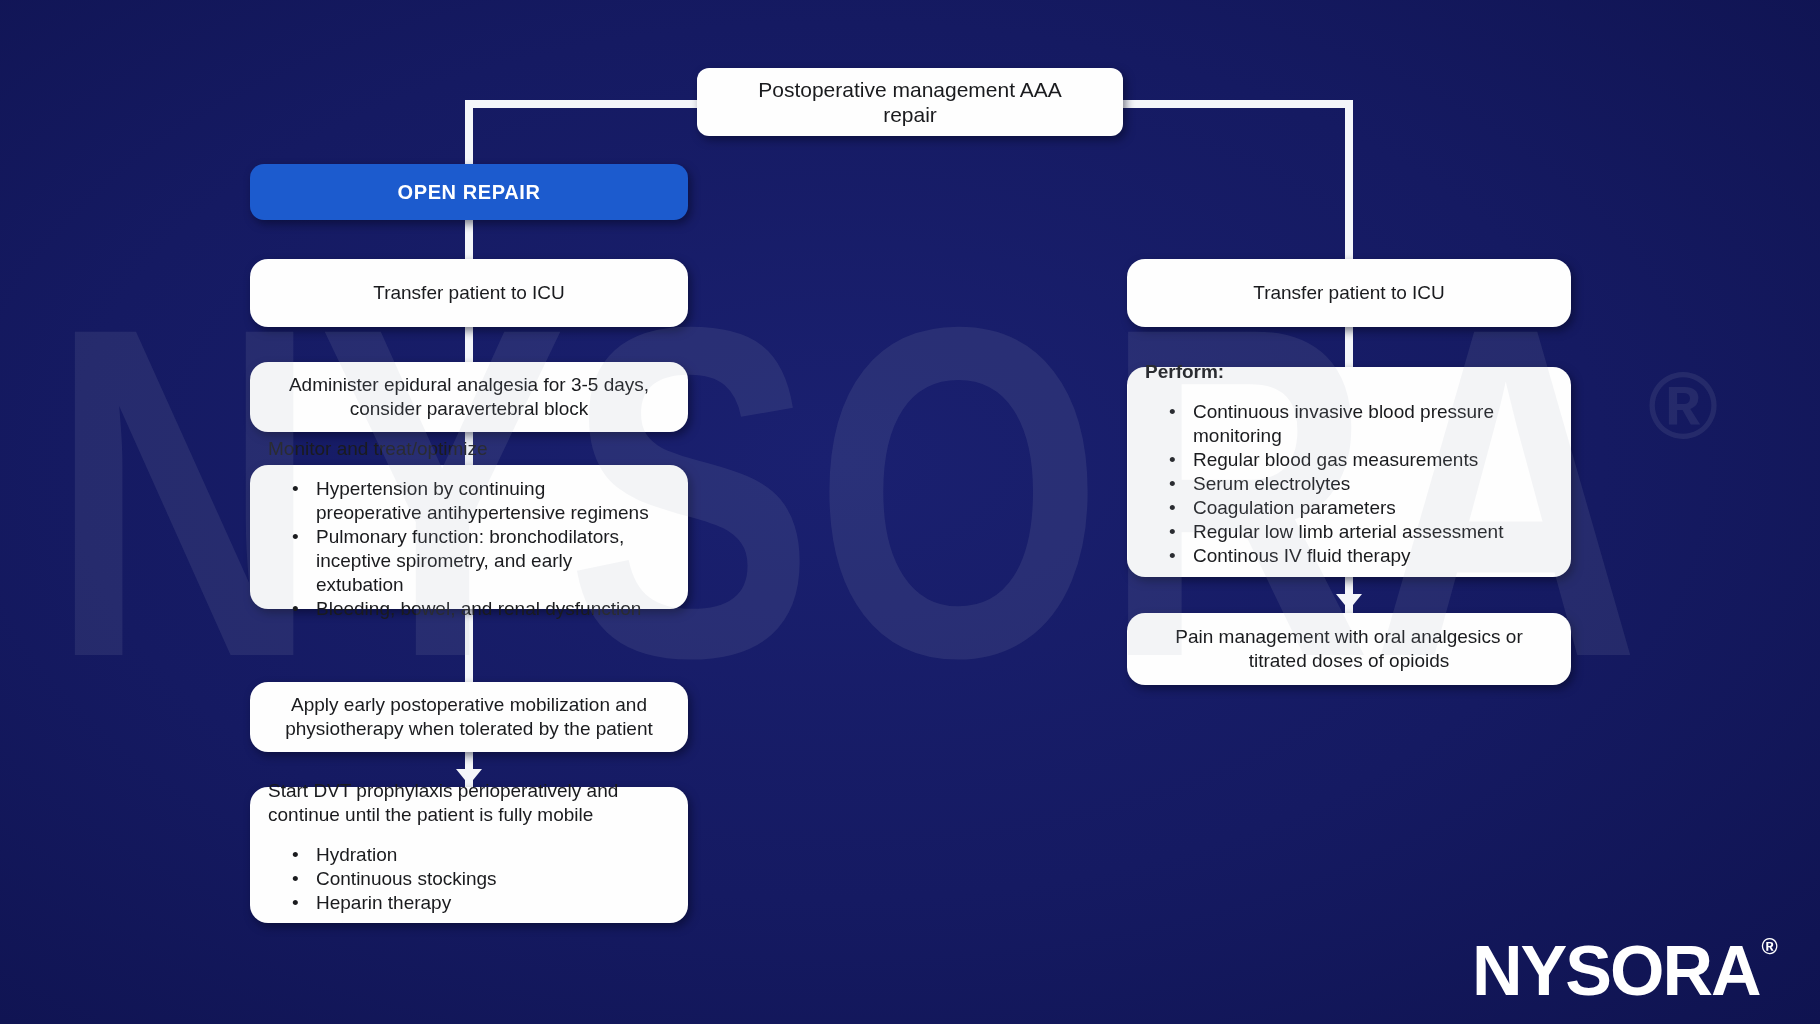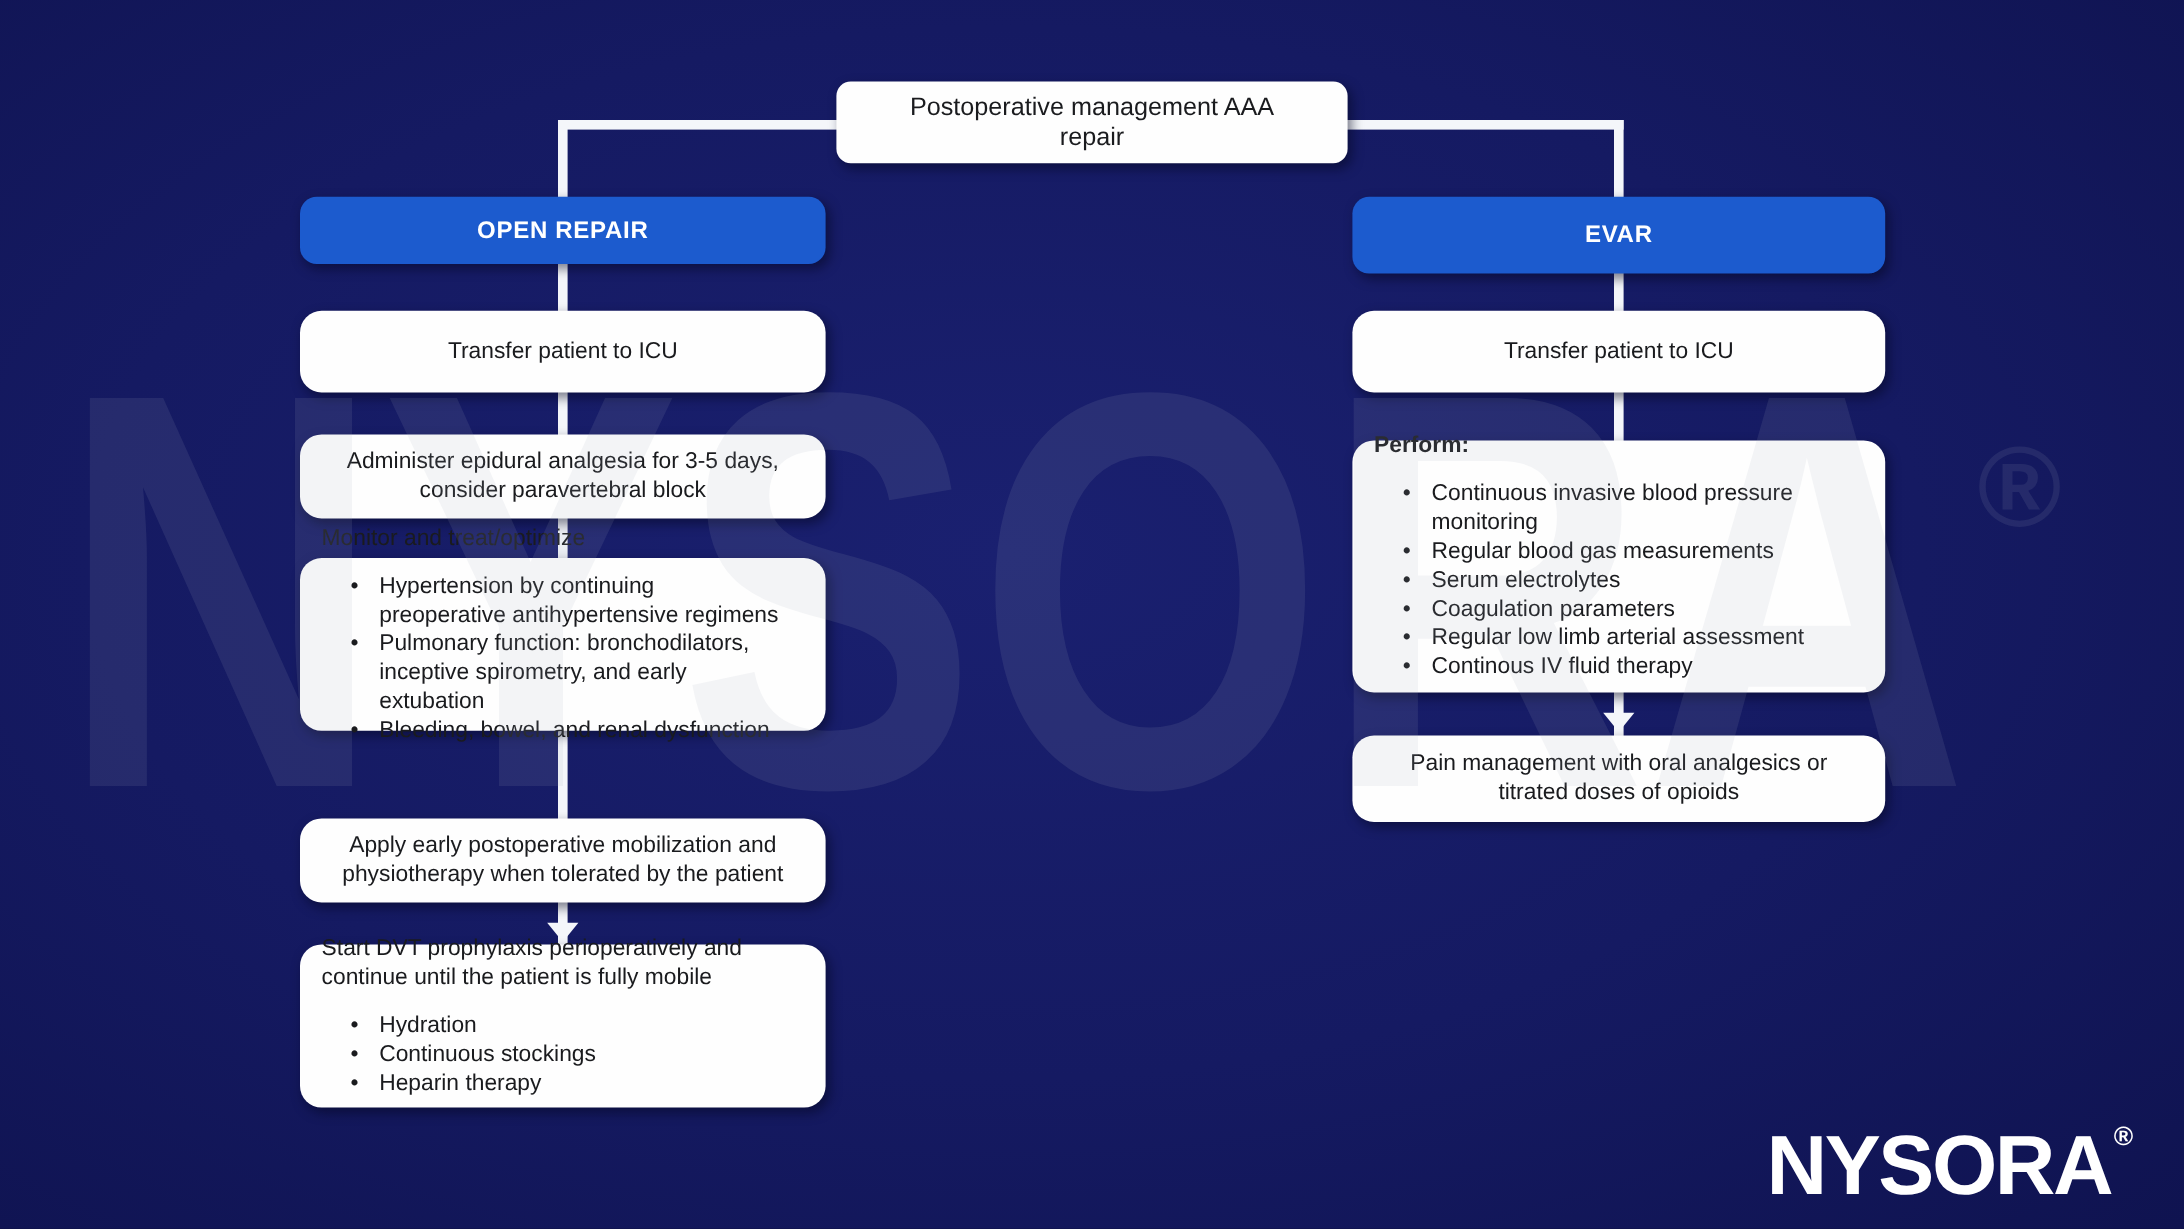--- a/index.html
+++ b/index.html
@@ -12,21 +12,21 @@
   .arrowhead {
     position:absolute; width:0; height:0; z-index:2;
     border-left:13px solid transparent; border-right:13px solid transparent;
     border-top:16px solid #f4f6fa;
   }
   .card {
     position:absolute; z-index:3; box-sizing:border-box;
     background:#fefefe; border-radius:18px; color:#1a1b1e;
     font-size:19px; line-height:24px;
     box-shadow:3px 4px 9px rgba(3,6,30,0.5);
-    display:flex; flex-direction:column; align-items:center; justify-content:center;
+    display:flex; flex-direction:column; justify-content:center;
     text-align:center; padding:10px 20px;
   }
   .card.left-align { align-items:flex-start; text-align:left; padding:14px 18px; }
   .branch {
     position:absolute; z-index:3; box-sizing:border-box;
     background:#1c5bce; border-radius:14px; color:#ffffff;
     font-weight:bold; font-size:20px; letter-spacing:0.6px;
     display:flex; align-items:center; justify-content:center;
     box-shadow:3px 4px 9px rgba(3,6,30,0.5);
   }
@@ -92,23 +92,20 @@
   <div class="card left-align" style="left:250px; top:787px; width:438px; height:136px;">
     <span class="lead pre">Start DVT prophylaxis perioperatively and
 continue until the patient is fully mobile</span>
     <ul class="card-list">
         <li>Hydration</li>
         <li>Continuous stockings</li>
         <li>Heparin therapy</li>
       </ul>
   </div>
 
-  <div class="branch" style="left:1127px; top:164px; width:444px; height:64px;">
-    <span>EVAR</span>
-  </div>
 
   <div class="card" style="left:1127px; top:259px; width:444px; height:68px;">
     <span>Transfer patient to ICU</span>
   </div>
 
   <div class="card left-align" style="left:1127px; top:367px; width:444px; height:210px;">
     <span class="lead bold">Perform:</span>
     <ul class="card-list">
         <li>Continuous invasive blood pressure monitoring</li>
         <li>Regular blood gas measurements</li>

